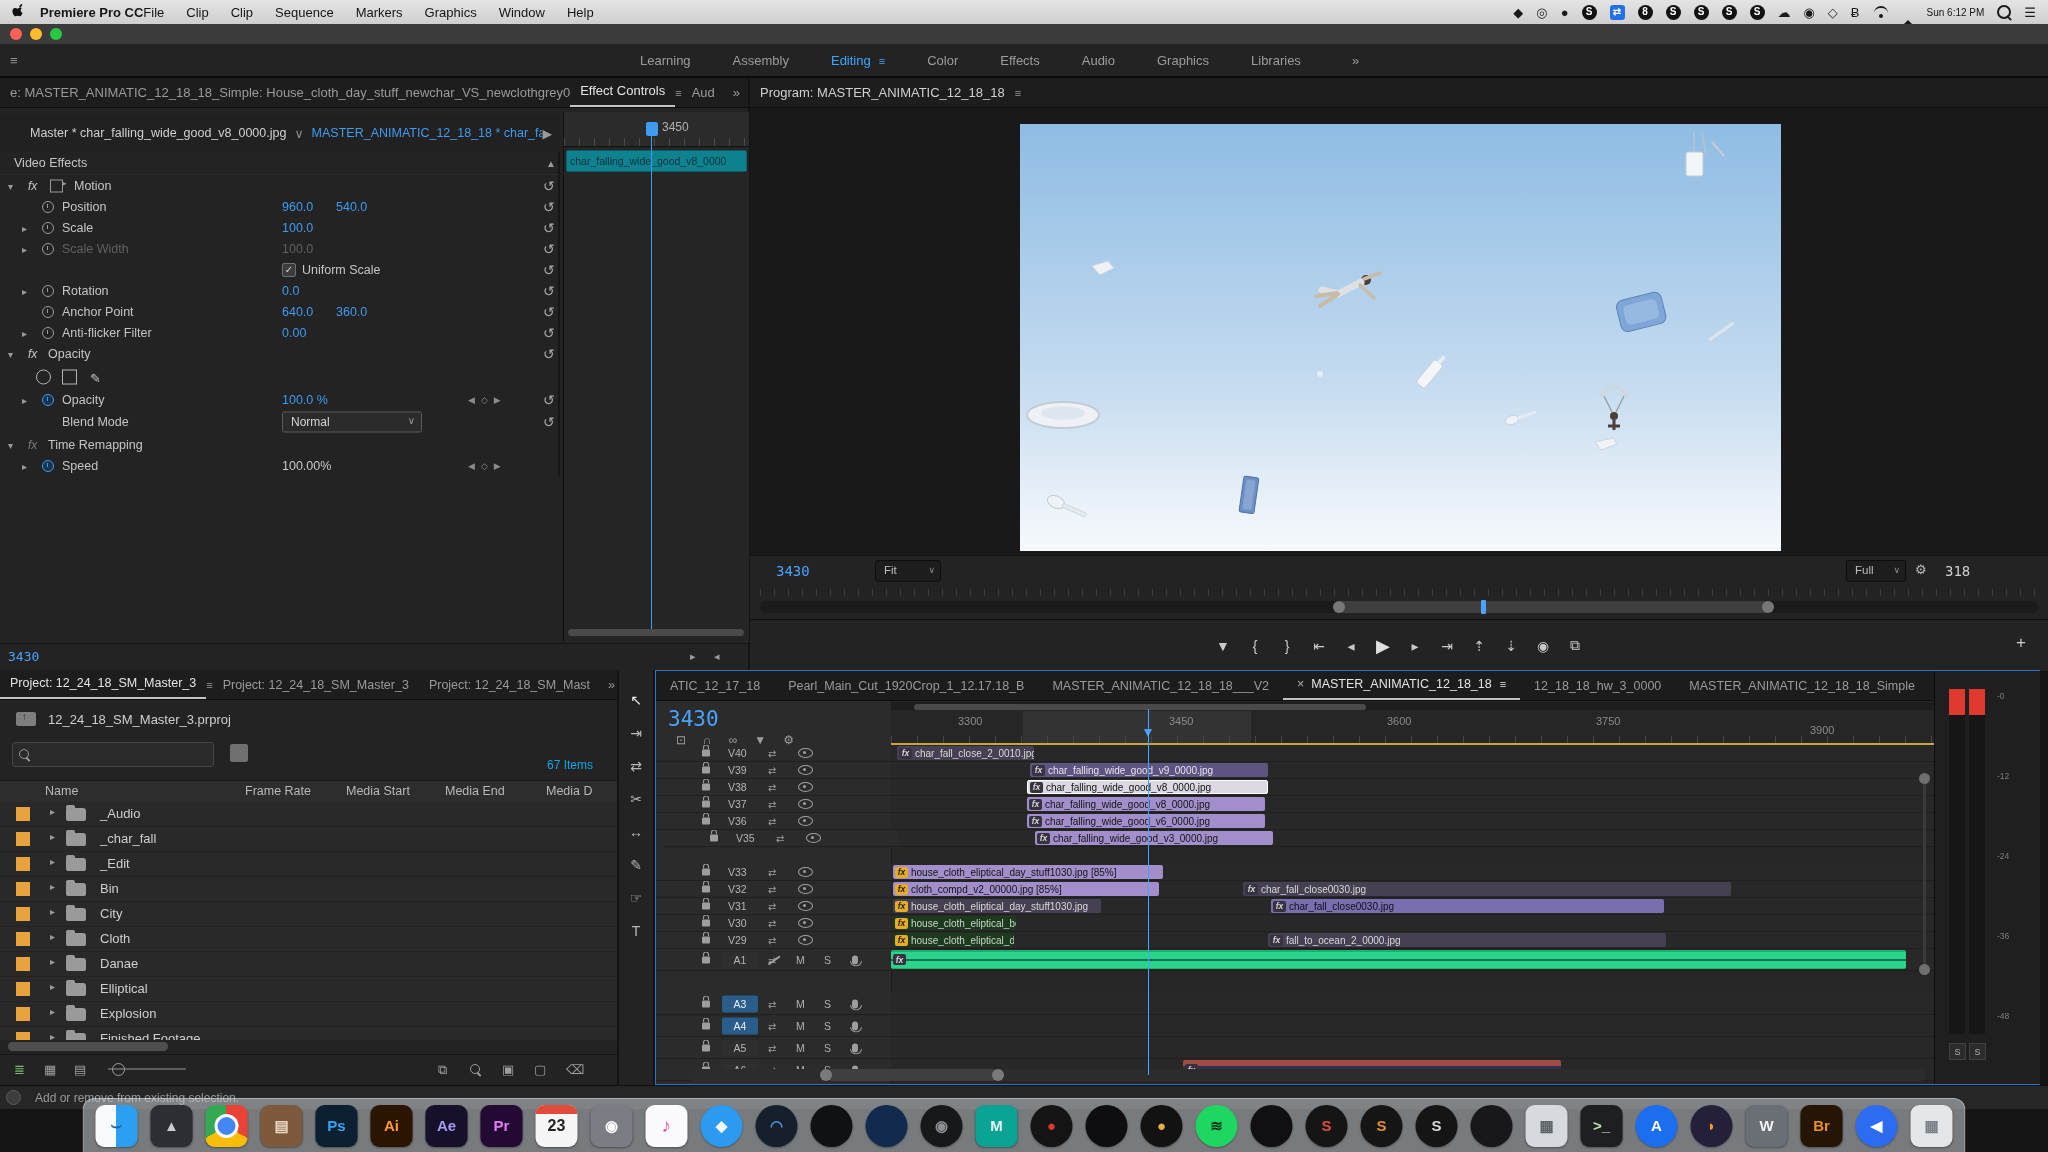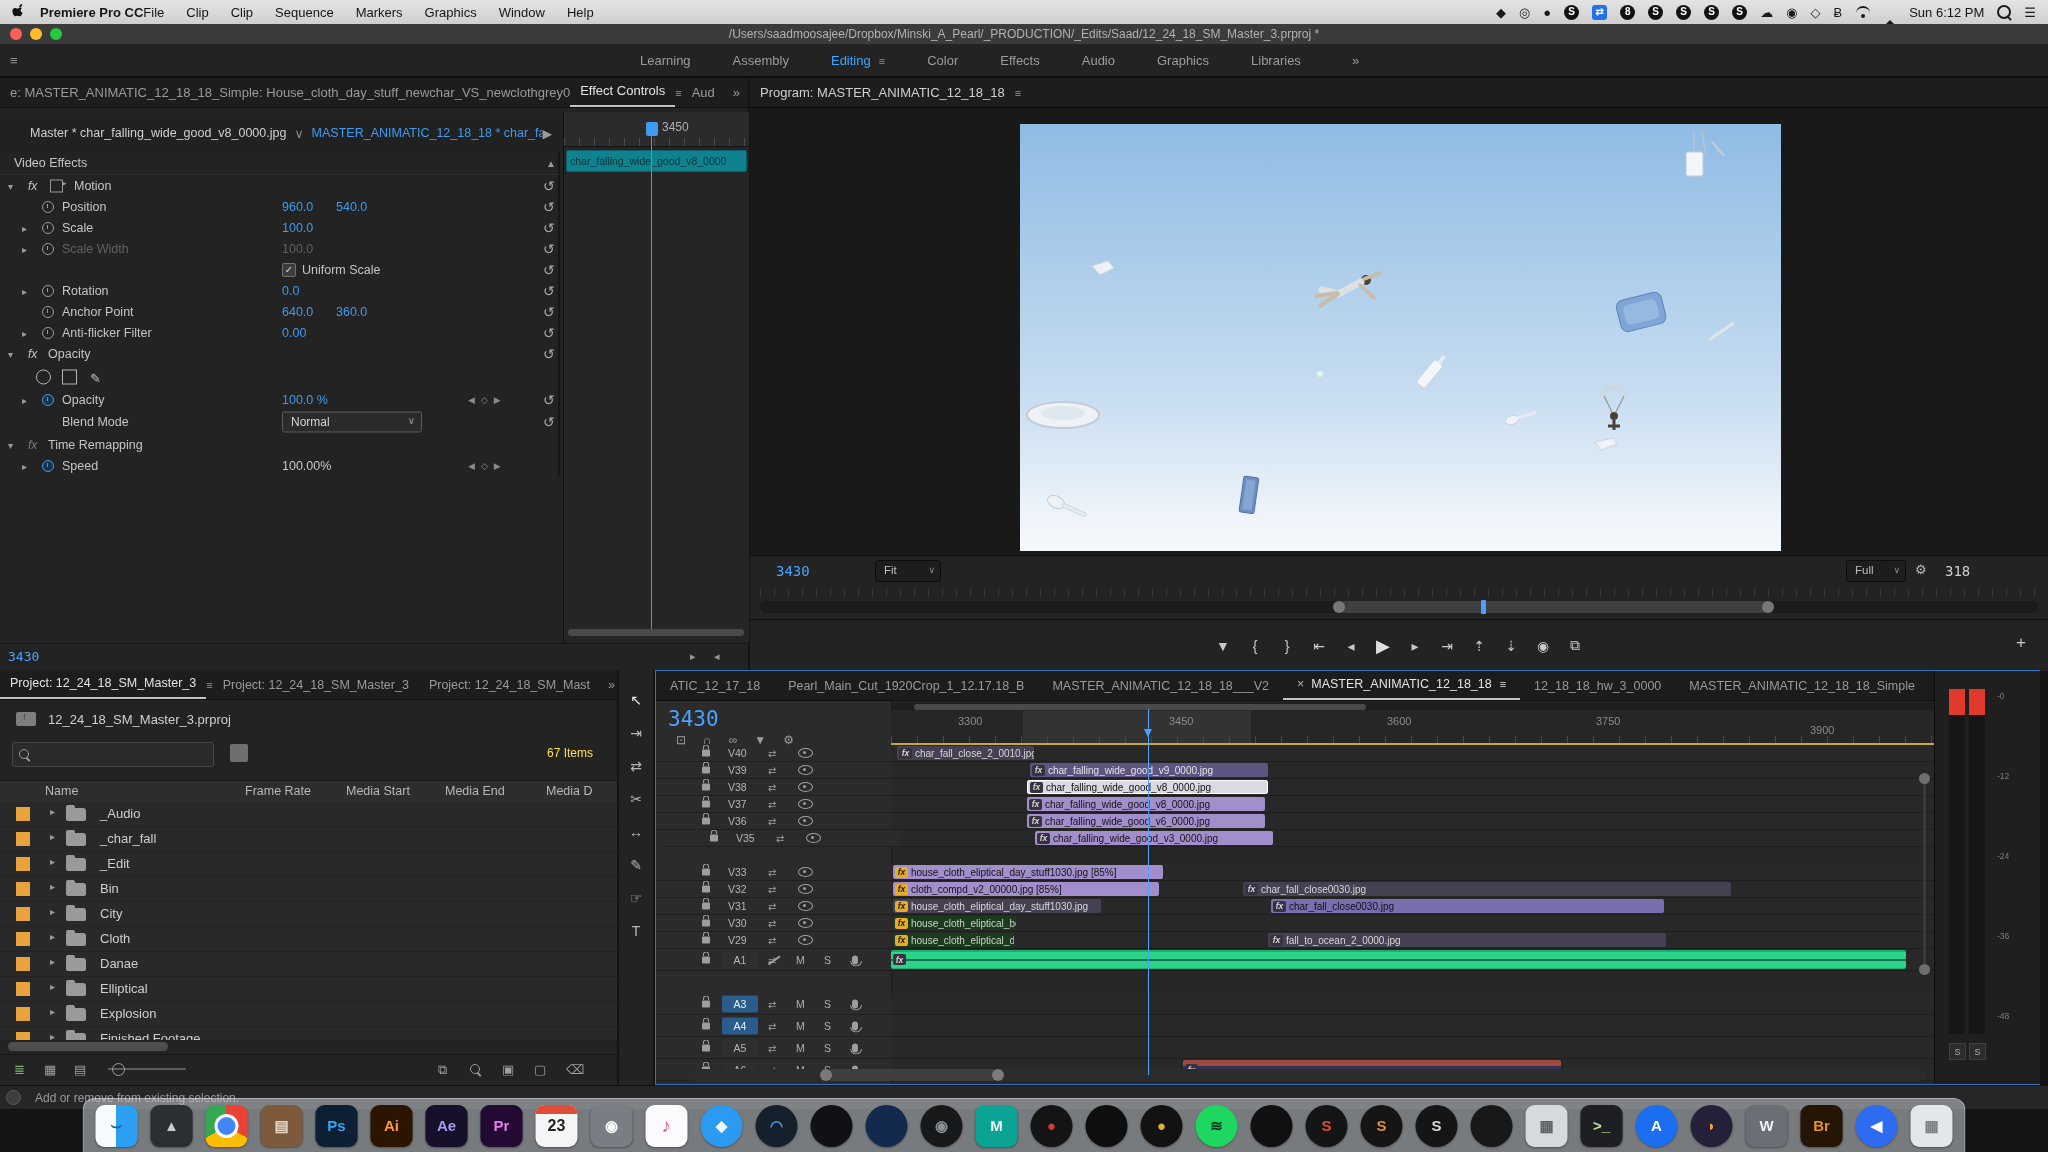--- a/index.html
+++ b/index.html
@@ -141,21 +141,21 @@
   .upfolder{width:20px;height:14px;background:#7e7e7e;border-radius:2px;margin-left:16px;margin-right:12px;position:relative;}
   .upfolder::after{content:"↑";position:absolute;left:6px;top:-1px;font-size:10px;color:#2c2c2c;font-weight:bold;}
   #proj-search{position:absolute;left:12px;top:72px;width:200px;height:23px;background:#2a2a2a;border:1px solid #454545;
     border-radius:3px;color:#bbb;}
   #proj-search .sicon{position:absolute;left:6px;top:6px;}
   #proj-search input{position:absolute;left:24px;top:2px;width:168px;background:transparent;border:none;color:#ddd;
     font-family:inherit;font-size:12px;outline:none;}
   .mag2{width:8px;height:8px;border:1.5px solid #9a9a9a;border-radius:50%;position:relative;display:inline-block;}
   .mag2::after{content:"";position:absolute;width:1.5px;height:5px;background:#9a9a9a;left:7px;top:7px;transform:rotate(-45deg);}
   #proj-filter{position:absolute;left:230px;top:74px;width:18px;height:18px;background:#6f6f6f;border-radius:2px;}
-  #proj-items{position:absolute;right:24px;top:76px;font-size:12px;color:#fde047;}
+  #proj-items{position:absolute;right:24px;top:88px;font-size:12px;color:#0ea5e9;}
   #proj-cols{position:absolute;left:0;top:110px;width:617px;height:22px;background:#2d2d2d;border-top:1px solid #1a1a1a;
     border-bottom:1px solid #1a1a1a;font-size:12.5px;color:#b8b8b8;}
   #proj-cols span{position:absolute;top:3px;}
   #proj-rows{position:absolute;left:0;top:132px;width:617px;height:238px;overflow:hidden;background:#292929;}
   .prow{position:relative;height:24px;border-bottom:1px solid #232323;font-size:13px;color:#cfcfcf;}
   .prow .colorchip{position:absolute;left:16px;top:5px;width:14px;height:14px;background:#e8a33d;}
   .prow .tw2{position:absolute;left:50px;top:4px;color:#9a9a9a;font-size:10px;}
   .prow .fold{position:absolute;left:66px;top:6px;width:20px;height:13px;background:#9a9a9a;border-radius:1px 3px 2px 2px;}
   .prow .fold::before{content:"";position:absolute;left:0;top:-3px;width:9px;height:3px;background:#9a9a9a;border-radius:2px 2px 0 0;}
   .prow .nm{position:absolute;left:100px;top:4px;}
@@ -293,33 +293,32 @@
           <span class="chip circle" style="background: rgb(17, 17, 17); color: rgb(255, 255, 255);">S</span>
           <span class="chip circle" style="background: rgb(17, 17, 17); color: rgb(255, 255, 255);">S</span>
           <span class="chip circle" style="background: rgb(17, 17, 17); color: rgb(255, 255, 255);">S</span>
           <span class="glyphicon">☁</span>
           <span class="glyphicon">◉</span>
           <span class="glyphicon">◇</span>
           <span class="glyphicon">Ƀ</span>
           <span class="wifi"></span>
           <span class="eject"><span class="tri"></span><span class="bar"></span></span>
         </span>
-      <span style="font-size:13px;">Sun 6:12 PM</span>
+      <span style="font-size:10px;">Sun 6:12 PM</span>
       <span class="mag"></span>
       <span class="glyphicon">☰</span>
     </span>
   </div>
 
   <div id="titlebar" class="abs">
     <span class="tl-dots">
       <span style="background:#ff5f57"></span>
       <span style="background:#febc2e"></span>
       <span style="background:#28c840"></span>
     </span>
-    <span class="ttext">/Users/saadmoosajee/Dropbox/Minski_A_Pearl/_PRODUCTION/_Edits/Saad/12_24_18_SM_Master_3.prproj *</span>
   </div>
 
   <div id="wsbar" class="abs">
     <span class="panelmenu">≡</span>
     <span class="wsitems" id="ws-items">
         <span class="ws">Learning</span>
         <span class="ws">Assembly</span>
         <span class="ws active">Editing<span class="m">≡</span></span>
         <span class="ws">Color</span>
         <span class="ws">Effects</span>

